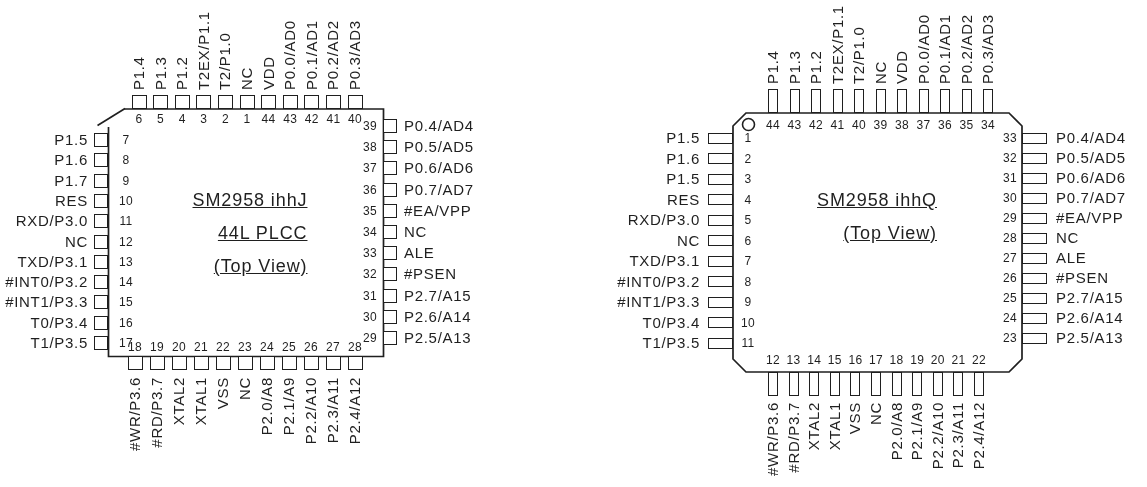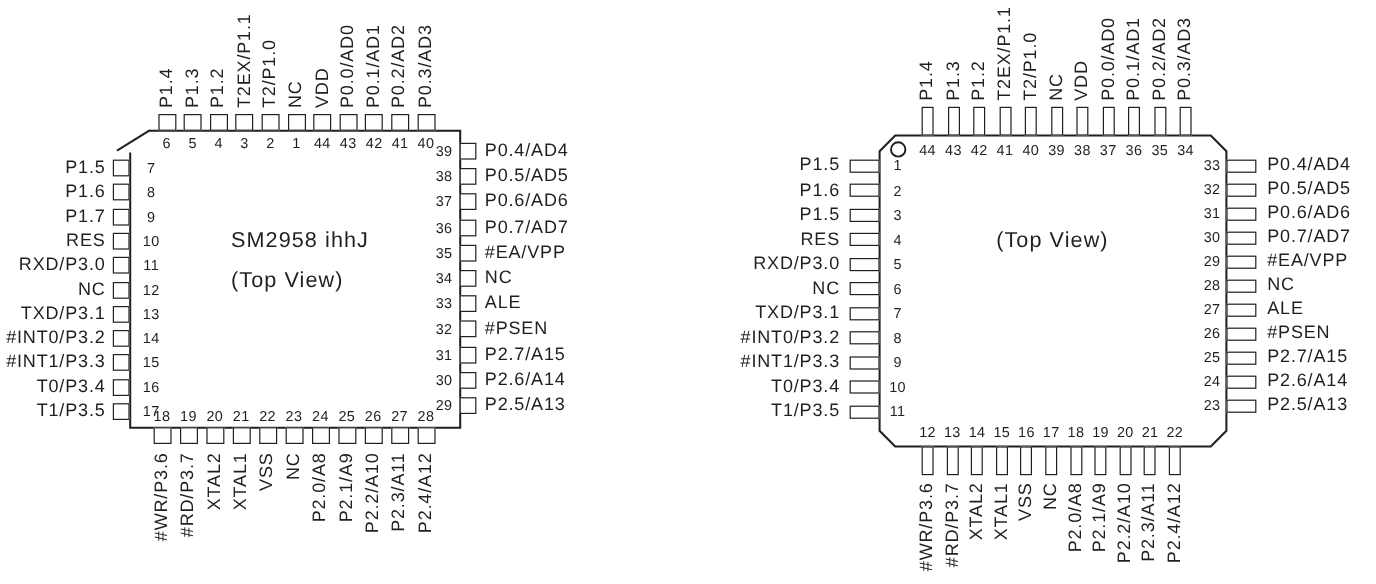--- a/index.html
+++ b/index.html
@@ -31,41 +31,43 @@
     font-size: 15px; color: var(--ink, #1f1f1f); letter-spacing: 0.7px;
   }
   .lbl-h { height: 20px; line-height: 20px; }
   .lbl-end { width: 130px; text-align: right; }
   .lbl-v { width: 130px; height: 18px; line-height: 18px; transform: rotate(-90deg); }
   .lbl-v-top { transform-origin: 0% 100%; text-align: left; }
   .lbl-v-bottom { transform-origin: 100% 0%; text-align: right; }
 
   .chip-title {
     position: absolute; transform: translateX(-50%);
-    text-align: left; color: var(--ink, #1f1f1f); letter-spacing: 0.9px;
+    text-align: right; color: var(--ink, #1f1f1f); letter-spacing: 0.9px; text-decoration: underline;
   }
   .chip-title .t { font-size: 18px; line-height: 33px; }
 </style>
 </head>
 <body>
 
 <div class="figure" id="figure">
   <svg class="outline" id="outline-svg" viewBox="0 0 1147 487">
       <path d="M124.5,109 H383.5 V356.5 H108.5 V127"></path>
       <path d="M97.5,125.5 L125,108.5"></path>
       <path d="M746,113 H1009 L1022,126 V359 L1009,372 H746 L733,359 V126 Z"></path>
       <circle cx="748.5" cy="124.5" r="6"></circle>
     </svg>
 
   <div class="chip-title" style="left:250px; top:184px;">
     <div class="t">SM2958 ihhJ</div>
+    <div class="t">44L PLCC</div>
     <div class="t">(Top View)</div>
   </div>
 
   <div class="chip-title" style="left:877px; top:184px;">
+    <div class="t">SM2958 ihhQ</div>
     <div class="t">(Top View)</div>
   </div>
 <span class="pin-box" style="left: 131.5px; top: 95px; width: 15px; height: 14px;"></span>
     <span class="num" style="left: 124px; top: 111px;">6</span>
     <span class="lbl lbl-v lbl-v-top" style="left: 148px; top: 72px;">P1.4</span>
     <span class="pin-box" style="left: 153.1px; top: 95px; width: 15px; height: 14px;"></span>
     <span class="num" style="left: 145.6px; top: 111px;">5</span>
     <span class="lbl lbl-v lbl-v-top" style="left: 169.6px; top: 72px;">P1.3</span>
     <span class="pin-box" style="left: 174.7px; top: 95px; width: 15px; height: 14px;"></span>
     <span class="num" style="left: 167.2px; top: 111px;">4</span>

